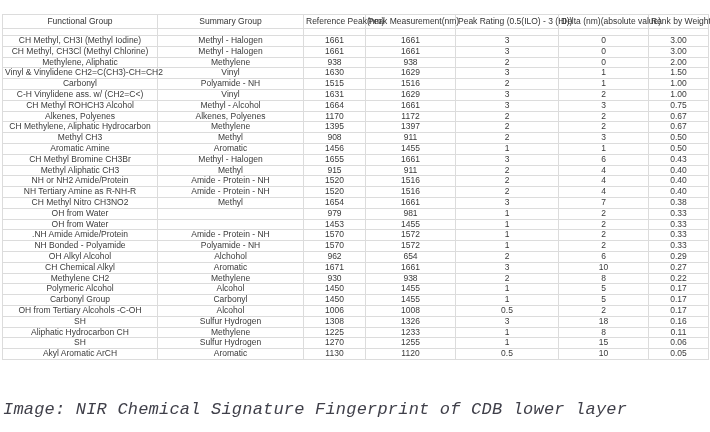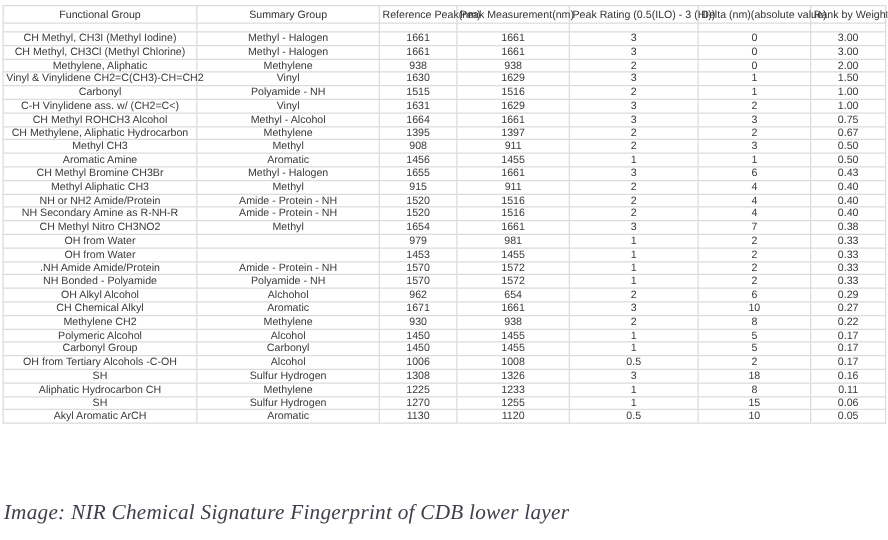--- a/index.html
+++ b/index.html
@@ -7,39 +7,40 @@
   body { font-family:"Liberation Sans", sans-serif; position:relative; }
 
   .sheet { position:absolute; top:4px; left:2px; width:706px; }
 
   table {
     border-collapse:collapse;
     table-layout:fixed;
     width:706px;
     color:#3a3a3a;
     font-size:8.5px;
+    margin-top:10px;
   }
   td, th {
     border:1px solid #dcdcdc;
     padding:0 2px;
     text-align:center;
     white-space:nowrap;
     overflow:visible;
     height:9.6px;
     line-height:9.8px;
     font-weight:normal;
   }
   thead th { height:13px; line-height:13px; color:#333333; }
   tr.spacer td { height:7px; }
 
   .caption {
     position:absolute;
     top:400px;
     left:3px;
-    font-family:Liberation Serif, serif;
+    font-family:Liberation Mono, monospace;
     font-style:italic;
     font-size:17px;
     color:#40404a;
     letter-spacing:0.2px;
     white-space:nowrap;
   }
 </style>
 </head>
 <body>
 
@@ -132,20 +133,29 @@
         <tr>
           <td>CH Methyl ROHCH3 Alcohol</td>
           <td>Methyl - Alcohol</td>
           <td>1664</td>
           <td>1661</td>
           <td>3</td>
           <td>3</td>
           <td>0.75</td>
         </tr>
         <tr>
+          <td>Alkenes, Polyenes</td>
+          <td>Alkenes, Polyenes</td>
+          <td>1170</td>
+          <td>1172</td>
+          <td>2</td>
+          <td>2</td>
+          <td>0.67</td>
+        </tr>
+        <tr>
           <td>CH Methylene, Aliphatic Hydrocarbon</td>
           <td>Methylene</td>
           <td>1395</td>
           <td>1397</td>
           <td>2</td>
           <td>2</td>
           <td>0.67</td>
         </tr>
         <tr>
           <td>Methyl CH3</td>
@@ -186,21 +196,21 @@
         <tr>
           <td>NH or NH2 Amide/Protein</td>
           <td>Amide - Protein - NH</td>
           <td>1520</td>
           <td>1516</td>
           <td>2</td>
           <td>4</td>
           <td>0.40</td>
         </tr>
         <tr>
-          <td>NH Secondary Amine as R-NH-R</td>
+          <td>NH Tertiary Amine as R-NH-R</td>
           <td>Amide - Protein - NH</td>
           <td>1520</td>
           <td>1516</td>
           <td>2</td>
           <td>4</td>
           <td>0.40</td>
         </tr>
         <tr>
           <td>CH Methyl Nitro CH3NO2</td>
           <td>Methyl</td>

